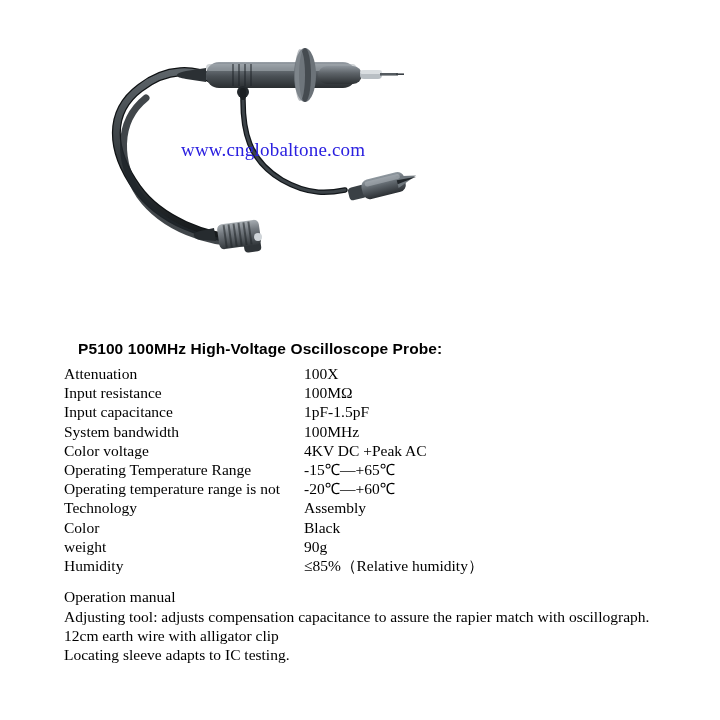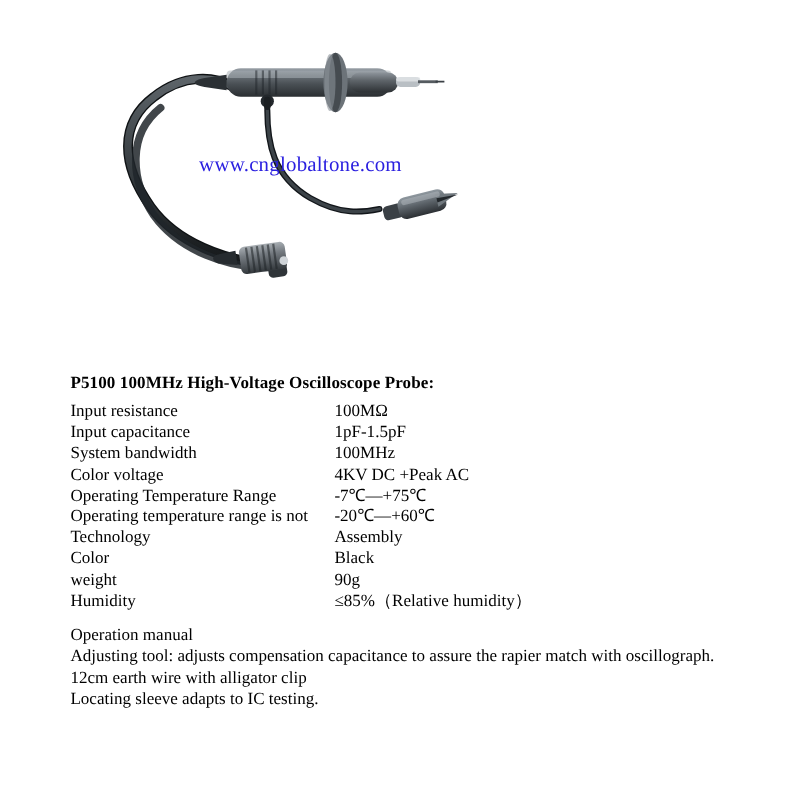--- a/index.html
+++ b/index.html
@@ -41,24 +41,24 @@
   }
 
   
   .doc {
     position: absolute;
     left: 64px;
     top: 340px;
     width: 620px;
   }
   .doc-title {
-    font-family: Liberation Serif, serif;
+    font-family: Liberation Sans, sans-serif;
     font-weight: bold;
     font-size: 15.5px;
-    margin: 0 0 6px 0;
+    margin: 0 0 6px 14px;
     letter-spacing: 0.1px;
   }
   table.specs {
     border-collapse: collapse;
     font-size: 15.5px;
     width: 500px;
   }
   table.specs td {
     padding: 0;
     line-height: 19.2px;
@@ -185,38 +185,42 @@
 
   <div class="watermark">www.cnglobaltone.com</div>
 </div>
 
 <div class="doc">
   <div class="doc-title">P5100  100MHz High-Voltage Oscilloscope Probe:</div>
 
   <table class="specs">
     <tbody id="spec-rows">
         <tr>
+          <td class="spec-label">Attenuation</td>
+          <td class="spec-value">100X</td>
+        </tr>
+        <tr>
           <td class="spec-label">Input resistance</td>
           <td class="spec-value">100MΩ</td>
         </tr>
         <tr>
           <td class="spec-label">Input capacitance</td>
           <td class="spec-value">1pF-1.5pF</td>
         </tr>
         <tr>
           <td class="spec-label">System bandwidth</td>
           <td class="spec-value">100MHz</td>
         </tr>
         <tr>
           <td class="spec-label">Color voltage</td>
           <td class="spec-value">4KV DC +Peak AC</td>
         </tr>
         <tr>
           <td class="spec-label">Operating Temperature Range</td>
-          <td class="spec-value">-7℃—+75℃</td>
+          <td class="spec-value">-15℃—+65℃</td>
         </tr>
         <tr>
           <td class="spec-label">Operating temperature range is not</td>
           <td class="spec-value">-20℃—+60℃</td>
         </tr>
         <tr>
           <td class="spec-label">Technology</td>
           <td class="spec-value">Assembly</td>
         </tr>
         <tr>

